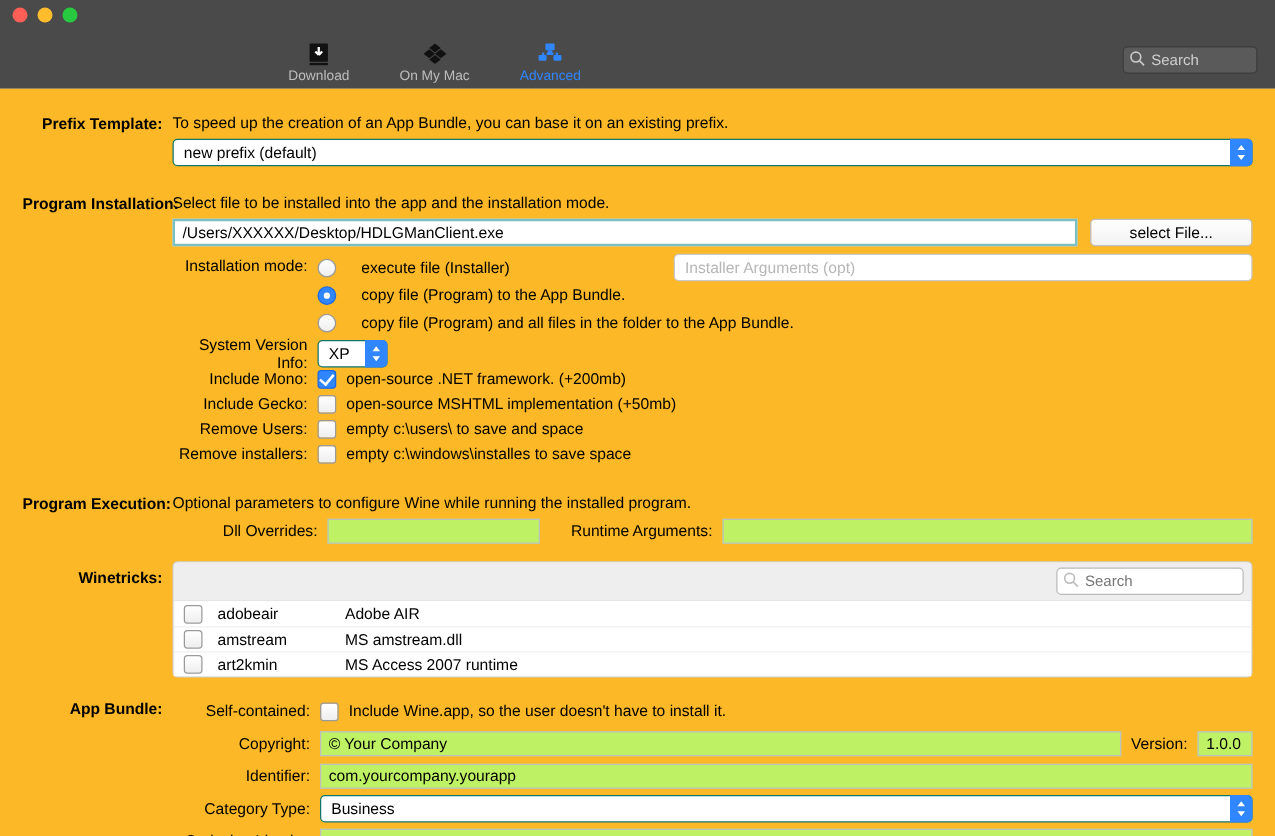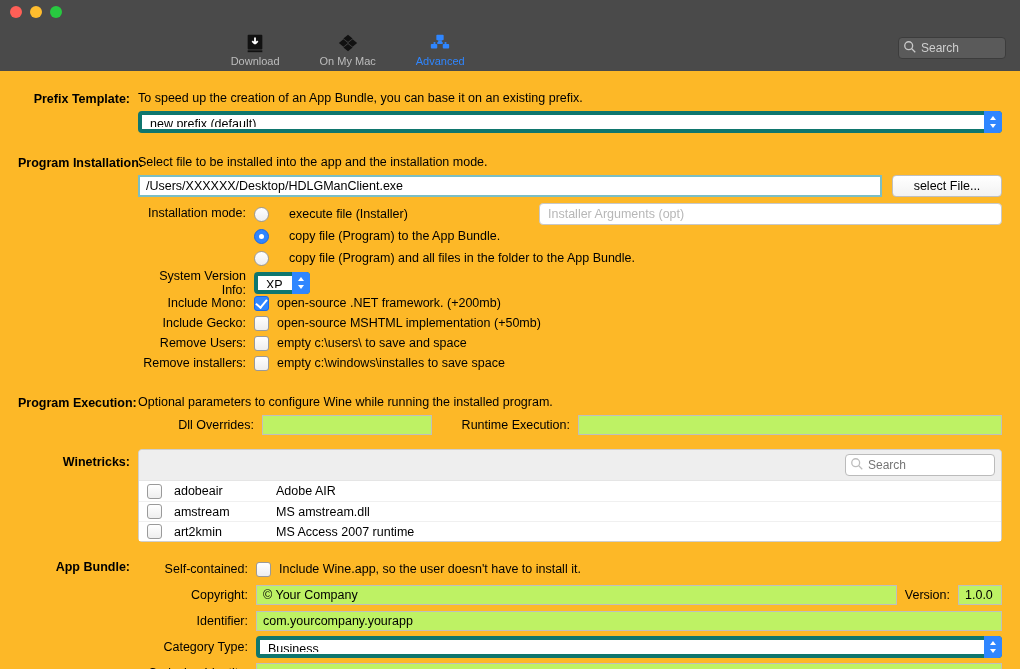--- a/index.html
+++ b/index.html
@@ -22,30 +22,30 @@
   .mac-search.dark input::placeholder{ color:#cfcfcf; }
   .mac-search.dark .mag { opacity:.85; }
 
   .content { background:#fdb827; height:calc(669px - 24px - 47px); overflow:hidden; padding:18px 18px 12px 18px; }
   .row { display:flex; margin-bottom:6px; }
   .lbl { width:120px; min-width:120px; text-align:right; padding-right:8px; padding-top:3px; font-size:12.5px; color:#000; white-space:nowrap;}
   .lbl.bold { font-weight:600; }
   .body { flex:1; min-width:0; }
   .helptext { font-size:12.5px; color:#000; padding-top:2px; padding-bottom:6px;}
   .mac-select { position:relative; display:inline-block; }
-  .mac-select select { appearance:none; -webkit-appearance:none; width:100%; height:22px; border:4px solid #0f766e; border-radius:4px; background:#fff; padding:2px 22px 2px 8px; font-size:12.5px; outline:none;}
+  .mac-select select { appearance:none; -webkit-appearance:none; width:100%; height:22px; border:1px solid #0f766e; border-radius:4px; background:#fff; padding:2px 22px 2px 8px; font-size:12.5px; outline:none;}
   .mac-select .sel-btn { position:absolute; right:0; top:0; width:18px; height:22px; background:#2f86ff; border-radius:0 4px 4px 0; display:flex; flex-direction:column; align-items:center; justify-content:center; pointer-events:none;}
   .sel-btn svg{ width:8px; height:8px; display:block;}
   .sel-btn .up{margin-bottom:-1px;} .sel-btn .dn{margin-top:-1px;}
 
   .fullw { width:100%; }
   input[type=text].mac { height:20px; border:1px solid #bfbfbf; border-radius:0; background:#bef264; padding:2px 6px; font-size:12.5px; outline:none; width:100%;}
   .path-input { border:2px solid #7bbec4 !important; background:#fff !important; }
   .btn { height:22px; border:1px solid #bfbfbf; border-radius:4px; background:linear-gradient(#fff,#f2f2f2); font-size:12.5px; padding:0 14px; cursor:default;}
-  .btn.wide { width:110px; }
+  .btn.wide { width:130px; }
 
   .radio-row, .check-row { display:flex; align-items:center; gap:20px; height:22px; }
   .radio, .check { position:relative; width:15px; height:15px; border-radius:50%; border:1px solid #9a9a9a; background:linear-gradient(#fff,#eee); display:inline-block; flex:none;}
   .radio.on { border-color:#1a68e6; background:#2f86ff; }
   .radio.on::after{content:""; position:absolute; inset:4px; background:#fff; border-radius:50%;}
   .check { border-radius:3px; }
   .check.on { border-color:#1a68e6; background:#2f86ff; }
   .check.on::after{content:""; position:absolute; left:3px; top:0px; width:5px; height:9px; border:solid #fff; border-width:0 2px 2px 0; transform:rotate(40deg);}
   .opt-label { font-size:12.5px; }
 
@@ -228,21 +228,21 @@
 
   <div class="sec-gap"></div>
 
   <div class="row">
     <div class="lbl bold">Program Execution:</div>
     <div class="body">
       <div class="helptext">Optional parameters to configure Wine while running the installed program.</div>
       <div style="display:flex; align-items:center; gap:8px;">
         <div style="width:116px; text-align:right;">Dll Overrides:</div>
         <input type="text" class="mac" style="width: 170px;">
-        <div style="width:130px; text-align:right;">Runtime Execution:</div>
+        <div style="width:130px; text-align:right;">Runtime Arguments:</div>
         <input type="text" class="mac grow" style="">
       </div>
     </div>
   </div>
 
   <div class="sec-gap sm"></div>
 
   <div class="row">
     <div class="lbl bold" style="padding-top:6px;">Winetricks:</div>
     <div class="body">

